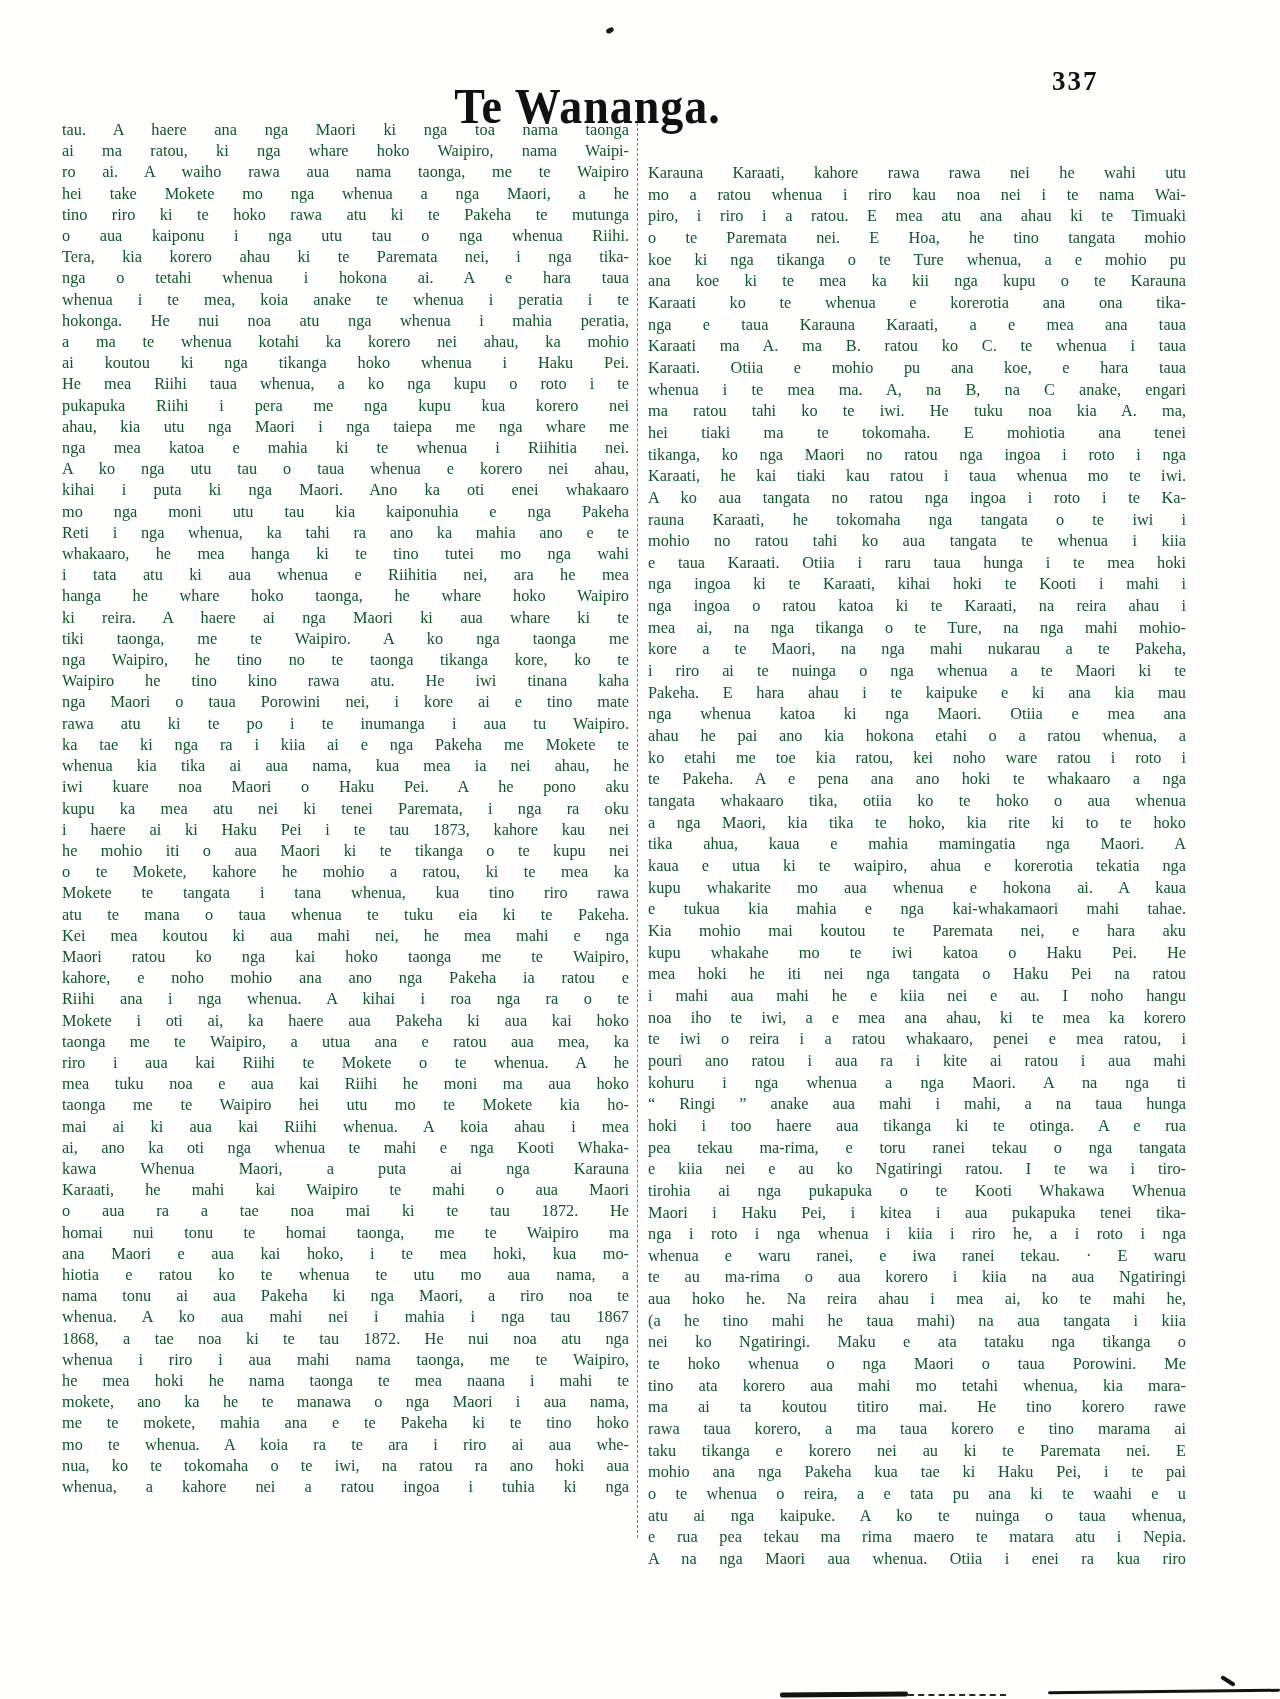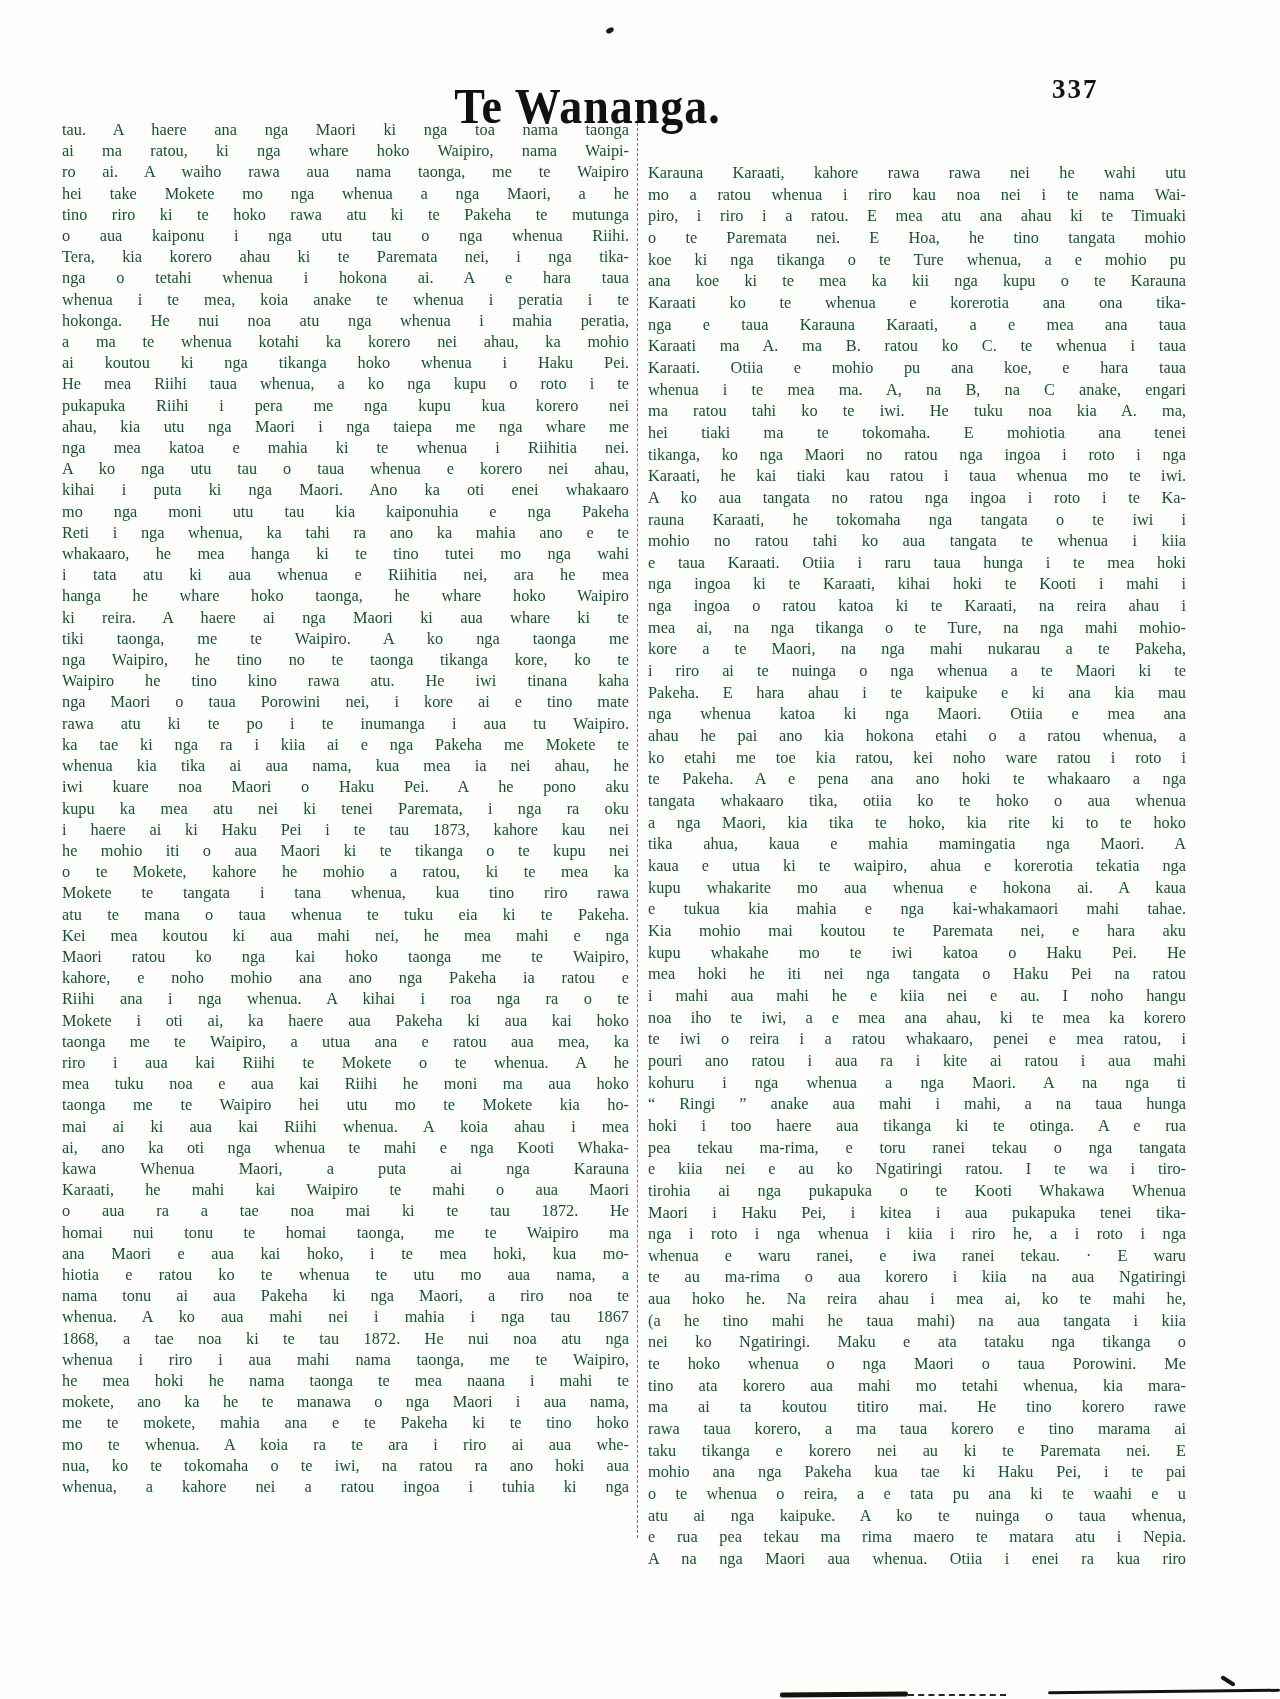--- a/index.html
+++ b/index.html
@@ -23,21 +23,21 @@
     width: 545px;
     text-align: center;
     font-weight: bold;
     font-size: 46px;
     letter-spacing: 1px;
     transform: scaleY(1.12);
     color: #111;
   }
   .pageno {
     position: absolute;
-    top: 74px;
+    top: 66px;
     left: 1052px;
     font-weight: bold;
     font-size: 27px;
     letter-spacing: 2px;
     color: #141414;
   }
   .col {
     position: absolute;
     font-size: 16.3px;
     color: #14532d;

